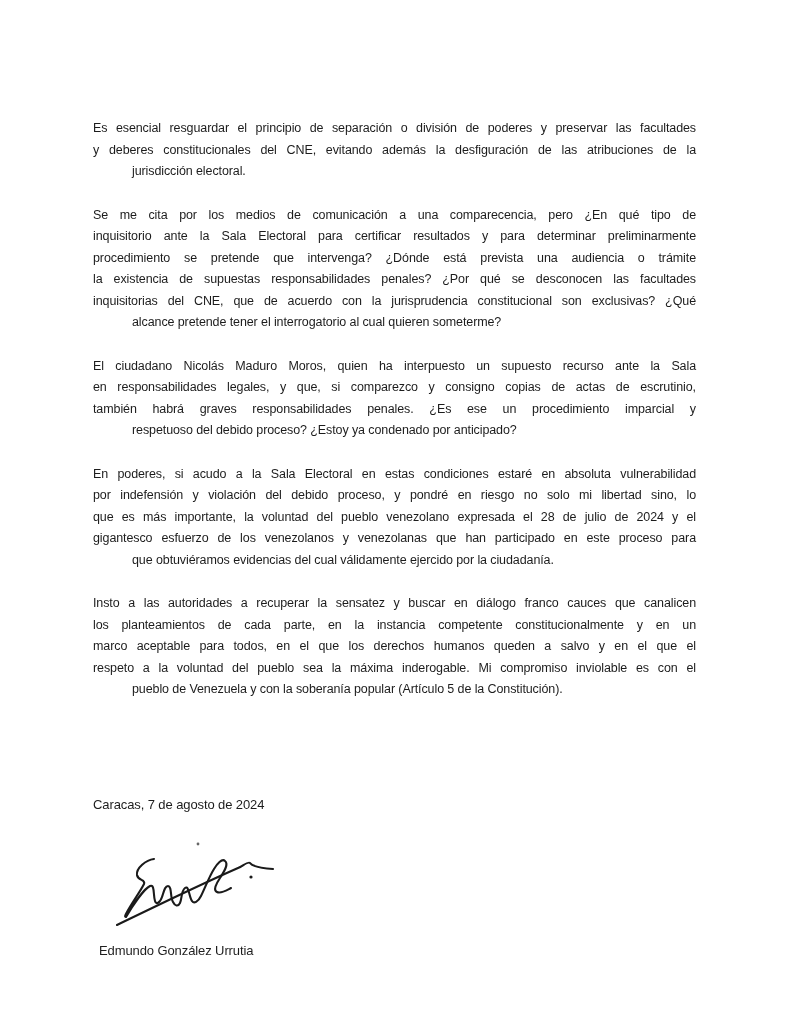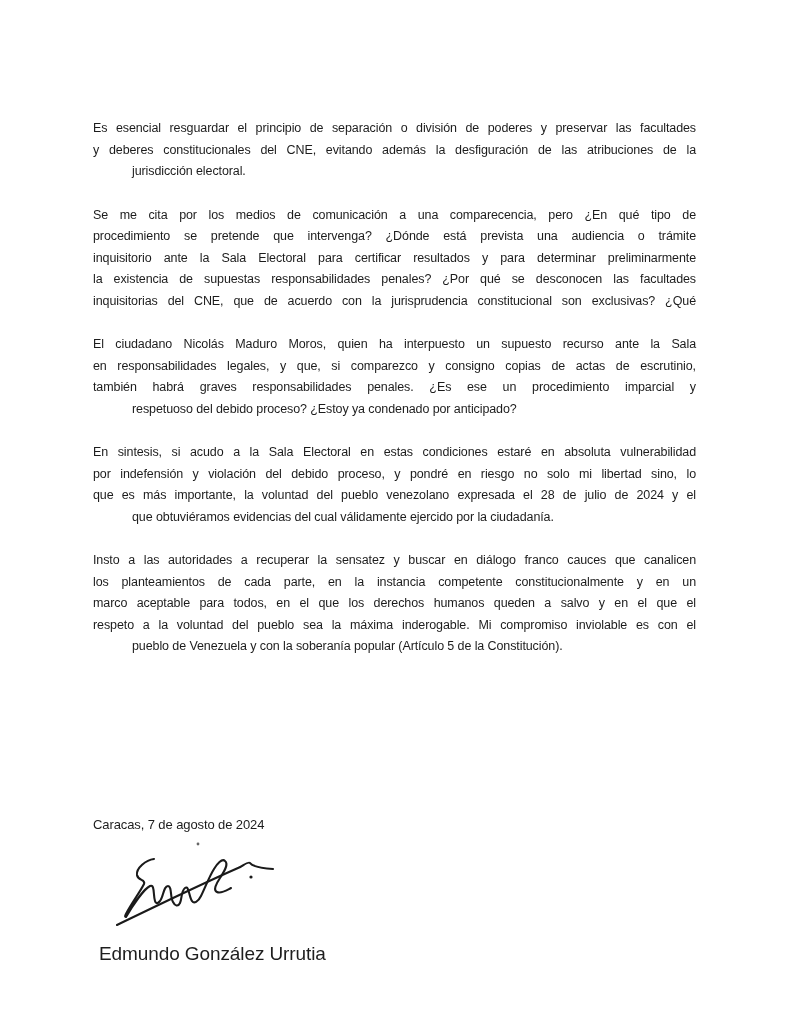--- a/index.html
+++ b/index.html
@@ -38,66 +38,67 @@
     text-align-last: left;
     padding-left: 39px;
   }
   .dateline {
     position: absolute;
     left: 93px;
     top: 797px;
     font-size: 13px;
     letter-spacing: -0.1px;
     color: #1c1c1c;
-    margin-top: 20px;
   }
   .signature-image {
     position: absolute;
     left: 110px;
     top: 841px;
     width: 170px;
     height: 104px;
   }
   .signatory-name {
     position: absolute;
     left: 99px;
     top: 943px;
-    font-size: 19px;
+    font-size: 13px;
     letter-spacing: -0.1px;
     color: #1e1e1e;
   }
 </style>
 </head>
 <body>
 
 <div class="page">
 
   <div class="letter-body">
       <div class="paragraph">
         <div class="line">Es esencial resguardar el principio de separación o división de poderes y preservar las facultades</div>
         <div class="line">y deberes constitucionales del CNE, evitando además la desfiguración de las atribuciones de la</div>
         <div class="line last">jurisdicción electoral.</div>
       </div>
       <div class="paragraph">
         <div class="line">Se me cita por los medios de comunicación a una comparecencia, pero ¿En qué tipo de</div>
+        <div class="line">inquisitorio ante la Sala Electoral para certificar resultados y para determinar preliminarmente</div>
         <div class="line">procedimiento se pretende que intervenga? ¿Dónde está prevista una audiencia o trámite</div>
-        <div class="line">inquisitorio ante la Sala Electoral para certificar resultados y para determinar preliminarmente</div>
         <div class="line">la existencia de supuestas responsabilidades penales? ¿Por qué se desconocen las facultades</div>
         <div class="line">inquisitorias del CNE, que de acuerdo con la jurisprudencia constitucional son exclusivas? ¿Qué</div>
+        <div class="line last">alcance pretende tener el interrogatorio al cual quieren someterme?</div>
       </div>
       <div class="paragraph">
         <div class="line">El ciudadano Nicolás Maduro Moros, quien ha interpuesto un supuesto recurso ante la Sala</div>
         <div class="line">en responsabilidades legales, y que, si comparezco y consigno copias de actas de escrutinio,</div>
         <div class="line">también habrá graves responsabilidades penales. ¿Es ese un procedimiento imparcial y</div>
         <div class="line last">respetuoso del debido proceso? ¿Estoy ya condenado por anticipado?</div>
       </div>
       <div class="paragraph">
-        <div class="line">En sintesis, si acudo a la Sala Electoral en estas condiciones estaré en absoluta vulnerabilidad</div>
+        <div class="line">En poderes, si acudo a la Sala Electoral en estas condiciones estaré en absoluta vulnerabilidad</div>
         <div class="line">por indefensión y violación del debido proceso, y pondré en riesgo no solo mi libertad sino, lo</div>
         <div class="line">que es más importante, la voluntad del pueblo venezolano expresada el 28 de julio de 2024 y el</div>
+        <div class="line">gigantesco esfuerzo de los venezolanos y venezolanas que han participado en este proceso para</div>
         <div class="line last">que obtuviéramos evidencias del cual válidamente ejercido por la ciudadanía.</div>
       </div>
       <div class="paragraph">
         <div class="line">Insto a las autoridades a recuperar la sensatez y buscar en diálogo franco cauces que canalicen</div>
         <div class="line">los planteamientos de cada parte, en la instancia competente constitucionalmente y en un</div>
         <div class="line">marco aceptable para todos, en el que los derechos humanos queden a salvo y en el que el</div>
         <div class="line">respeto a la voluntad del pueblo sea la máxima inderogable. Mi compromiso inviolable es con el</div>
         <div class="line last">pueblo de Venezuela y con la soberanía popular (Artículo 5 de la Constitución).</div>
       </div>
     </div>

